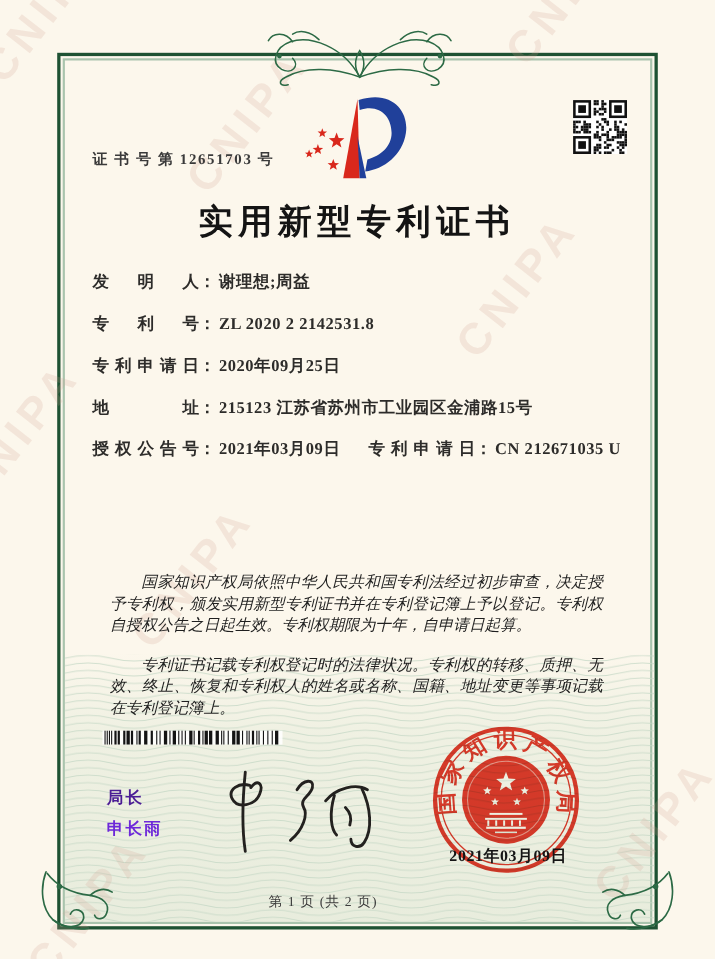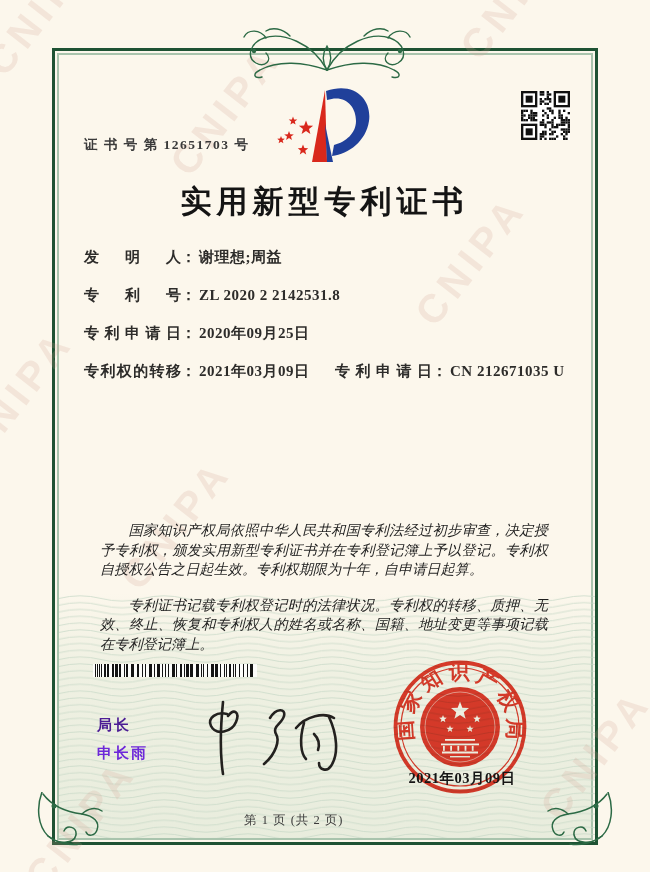--- a/index.html
+++ b/index.html
@@ -252,21 +252,24 @@
     <div class="frow">
       <span class="flabel">发明人</span><span>：</span><span class="fvalue">谢理想;周益</span>
     </div>
     <div class="frow">
       <span class="flabel">专利号</span><span>：</span><span class="fvalue">ZL 2020 2 2142531.8</span>
     </div>
     <div class="frow">
       <span class="flabel">专利申请日</span><span>：</span><span class="fvalue">2020年09月25日</span>
     </div>
     <div class="frow">
-      <span class="flabel">专利权的转移</span><span>：</span><span class="fvalue">2021年03月09日</span>
+      <span class="flabel">地址</span><span>：</span><span class="fvalue">215123 江苏省苏州市工业园区金浦路15号</span>
+    </div>
+    <div class="frow">
+      <span class="flabel">授权公告号</span><span>：</span><span class="fvalue">2021年03月09日</span>
       <span class="fpair2">
         <span class="flabel">专利申请日</span><span>：</span><span class="fvalue">CN 212671035 U</span>
       </span>
     </div>
   </div>
 
   <div class="abs" id="paras">
     <p>国家知识产权局依照中华人民共和国专利法经过初步审查，决定授予专利权，颁发实用新型专利证书并在专利登记簿上予以登记。专利权自授权公告之日起生效。专利权期限为十年，自申请日起算。</p>
     <p>专利证书记载专利权登记时的法律状况。专利权的转移、质押、无效、终止、恢复和专利权人的姓名或名称、国籍、地址变更等事项记载在专利登记簿上。</p>
   </div>

